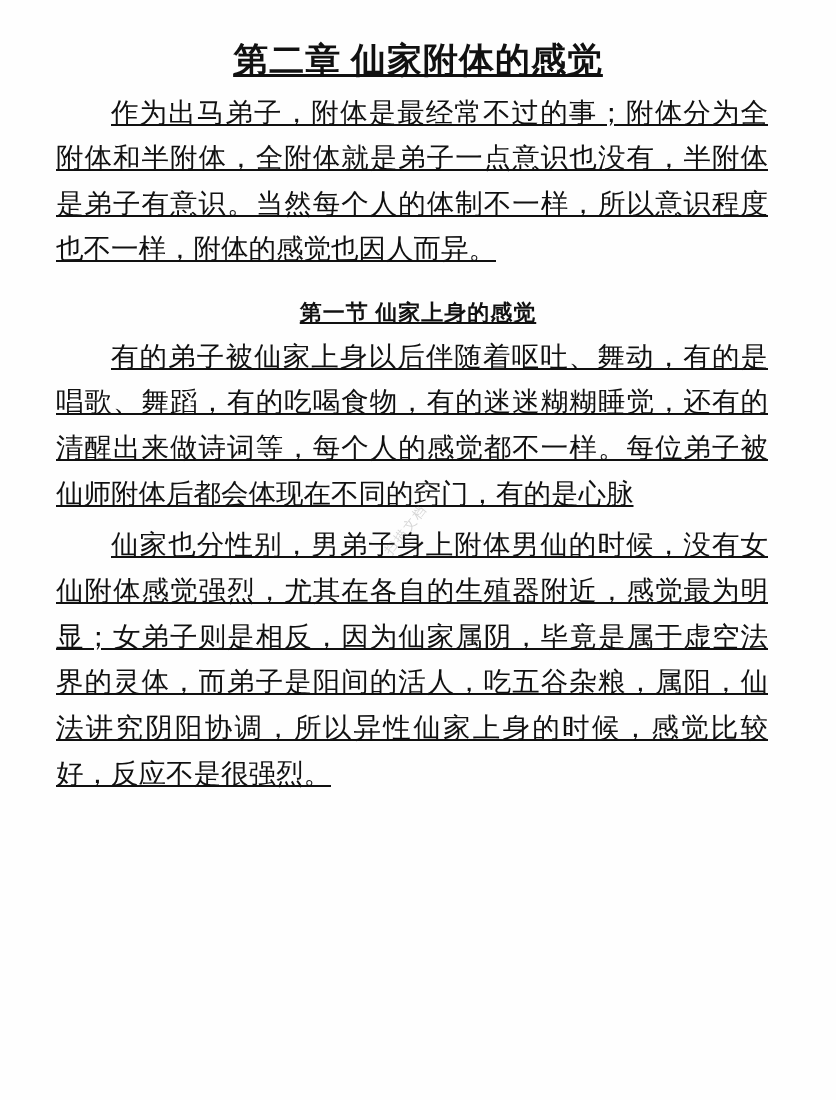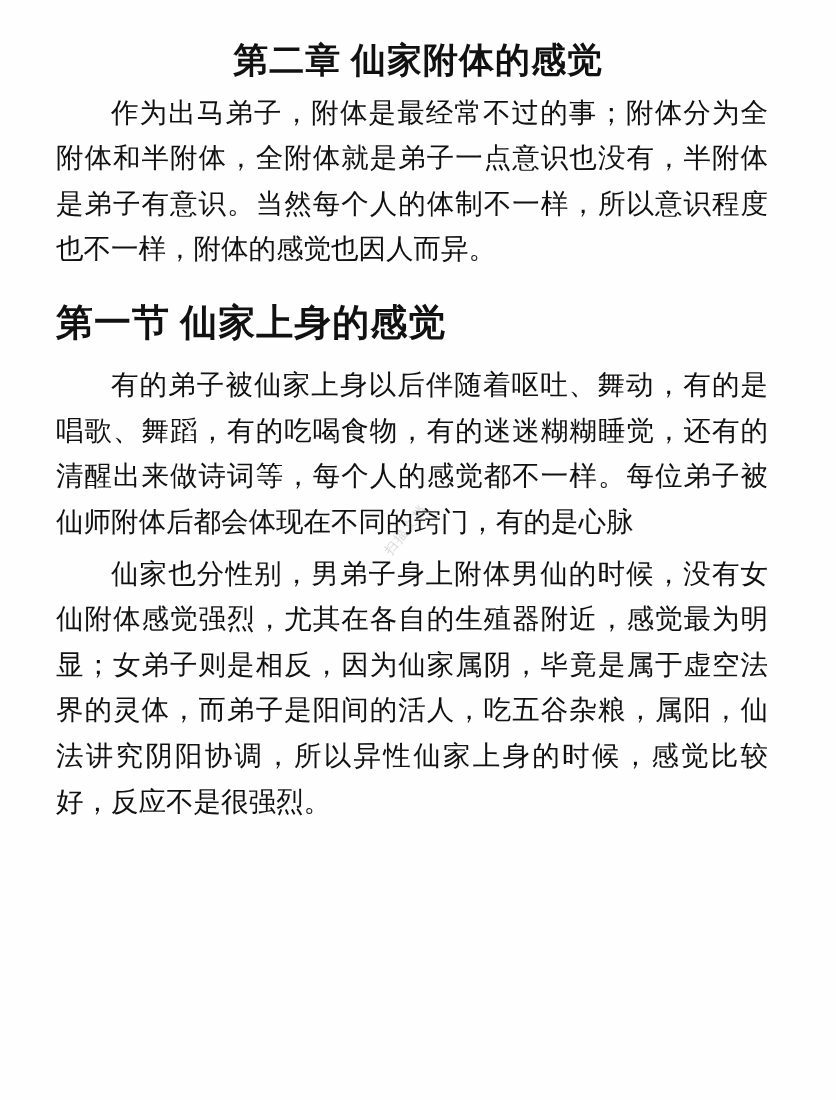--- a/index.html
+++ b/index.html
@@ -14,35 +14,36 @@
     font-family: "Liberation Serif", "DejaVu Serif", serif;
     color: #111111;
   }
   .page {
     position: relative;
     width: 836px;
     height: 1100px;
     box-sizing: border-box;
     padding: 26px 56px 0 56px;
     background: #fefefe;
+    text-decoration: underline;
   }
   .chapter-title {
     text-align: center;
     font-weight: bold;
     font-size: 35px;
     letter-spacing: 1px;
     margin: 12px 0 6px 0;
     line-height: 1.3;
   }
   .section-title {
-    text-align: left;
+    text-align: center;
     font-weight: bold;
-    font-size: 37px;
+    font-size: 22px;
     letter-spacing: 1px;
-    margin: 26px 0 14px 0;
+    margin: 26px 0 6px 0;
     line-height: 1.35;
   }
   .para {
     font-size: 27.5px;
     line-height: 1.66;
     text-align: justify;
     text-justify: inter-ideograph;
     text-indent: 2em;
     margin: 6px 12px 2px 0;
     letter-spacing: 0px;

